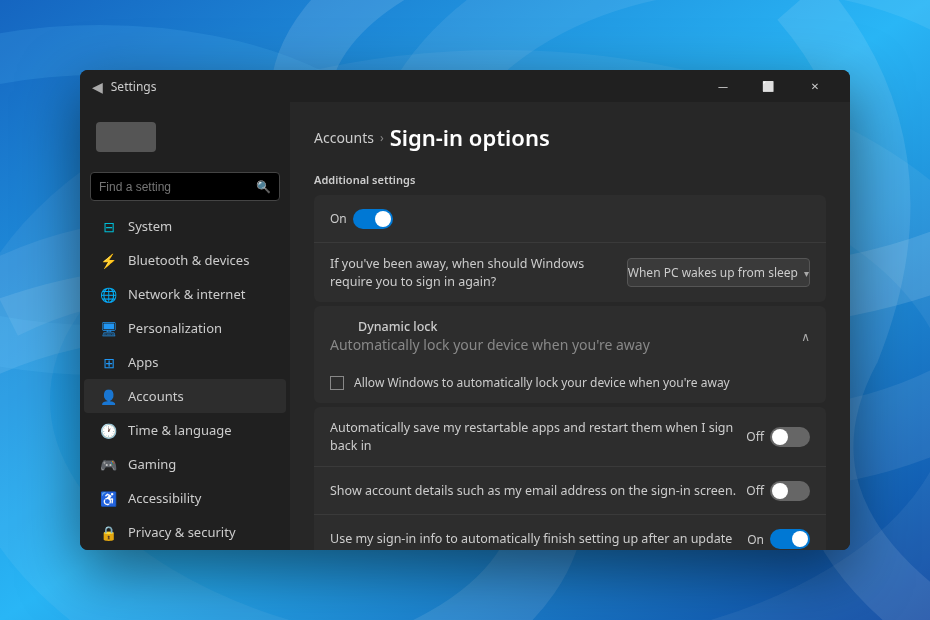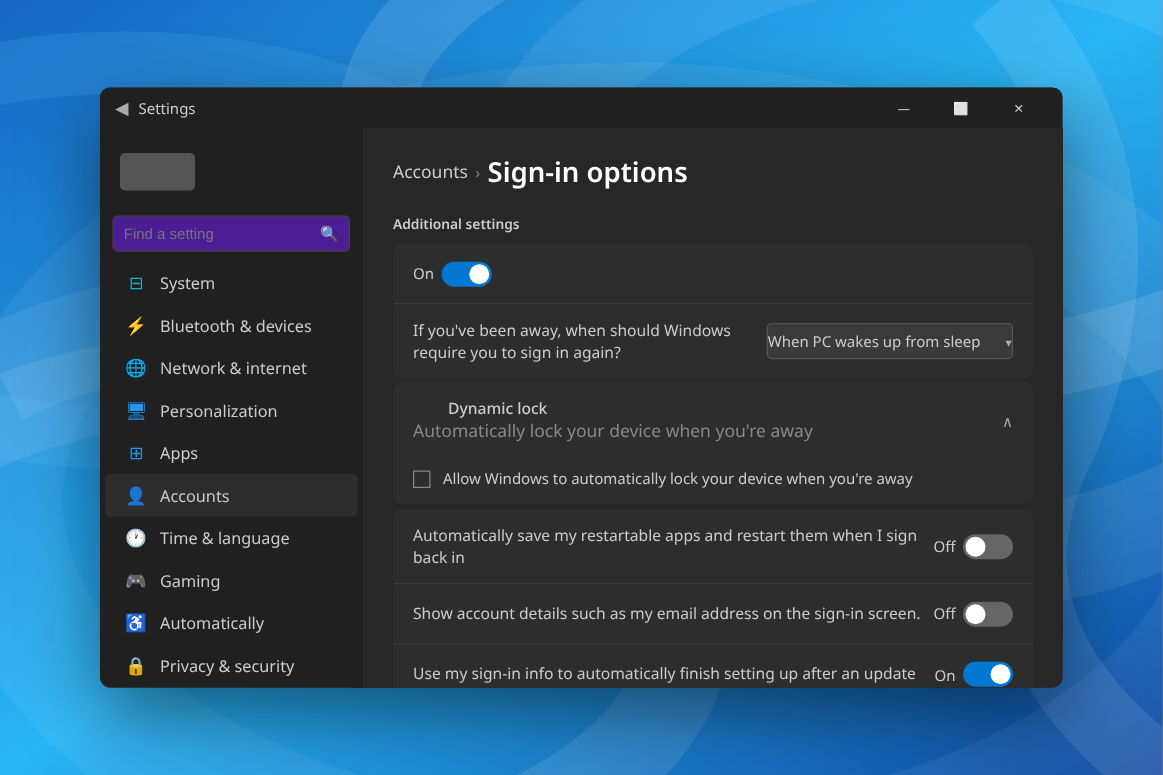--- a/index.html
+++ b/index.html
@@ -97,21 +97,21 @@
     .user-avatar {
       width: 60px;
       height: 30px;
       background: #555;
       border-radius: 4px;
     }
     .search-box {
       margin: 0 10px 8px 10px;
       display: flex;
       align-items: center;
-      background: #4c1d95;
+      background: #000000;
       border: 1px solid #444;
       border-radius: 4px;
       padding: 5px 8px;
     }
     .search-input {
       background: transparent;
       border: none;
       outline: none;
       color: #aaa;
       font-size: 12px;
@@ -226,21 +226,21 @@
     .dropdown-select {
       background: #3a3a3a;
       border: 1px solid #555;
       color: #cccccc;
       font-size: 12px;
       padding: 5px 0;
       border-radius: 4px;
       cursor: pointer;
       display: flex;
       align-items: center;
-      gap: 20px;
+      gap: 6px;
       white-space: nowrap;
     }
     .dropdown-arrow { font-size: 10px; color: #aaa; }
 
     .dynamic-lock-section {
       background: #2d2d2d;
       border-radius: 6px;
       margin-bottom: 4px;
       overflow: hidden;
     }
@@ -350,21 +350,21 @@
           <div class="nav-item">
     <span class="nav-icon teal">🕐</span>
     <span>Time &amp; language</span>
   </div>
           <div class="nav-item">
     <span class="nav-icon blue">🎮</span>
     <span>Gaming</span>
   </div>
           <div class="nav-item">
     <span class="nav-icon blue">♿</span>
-    <span>Automatically</span>
+    <span>Accessibility</span>
   </div>
           <div class="nav-item">
     <span class="nav-icon blue">🔒</span>
     <span>Privacy &amp; security</span>
   </div>
           <div class="nav-item">
     
     
   </div>
         </div>

